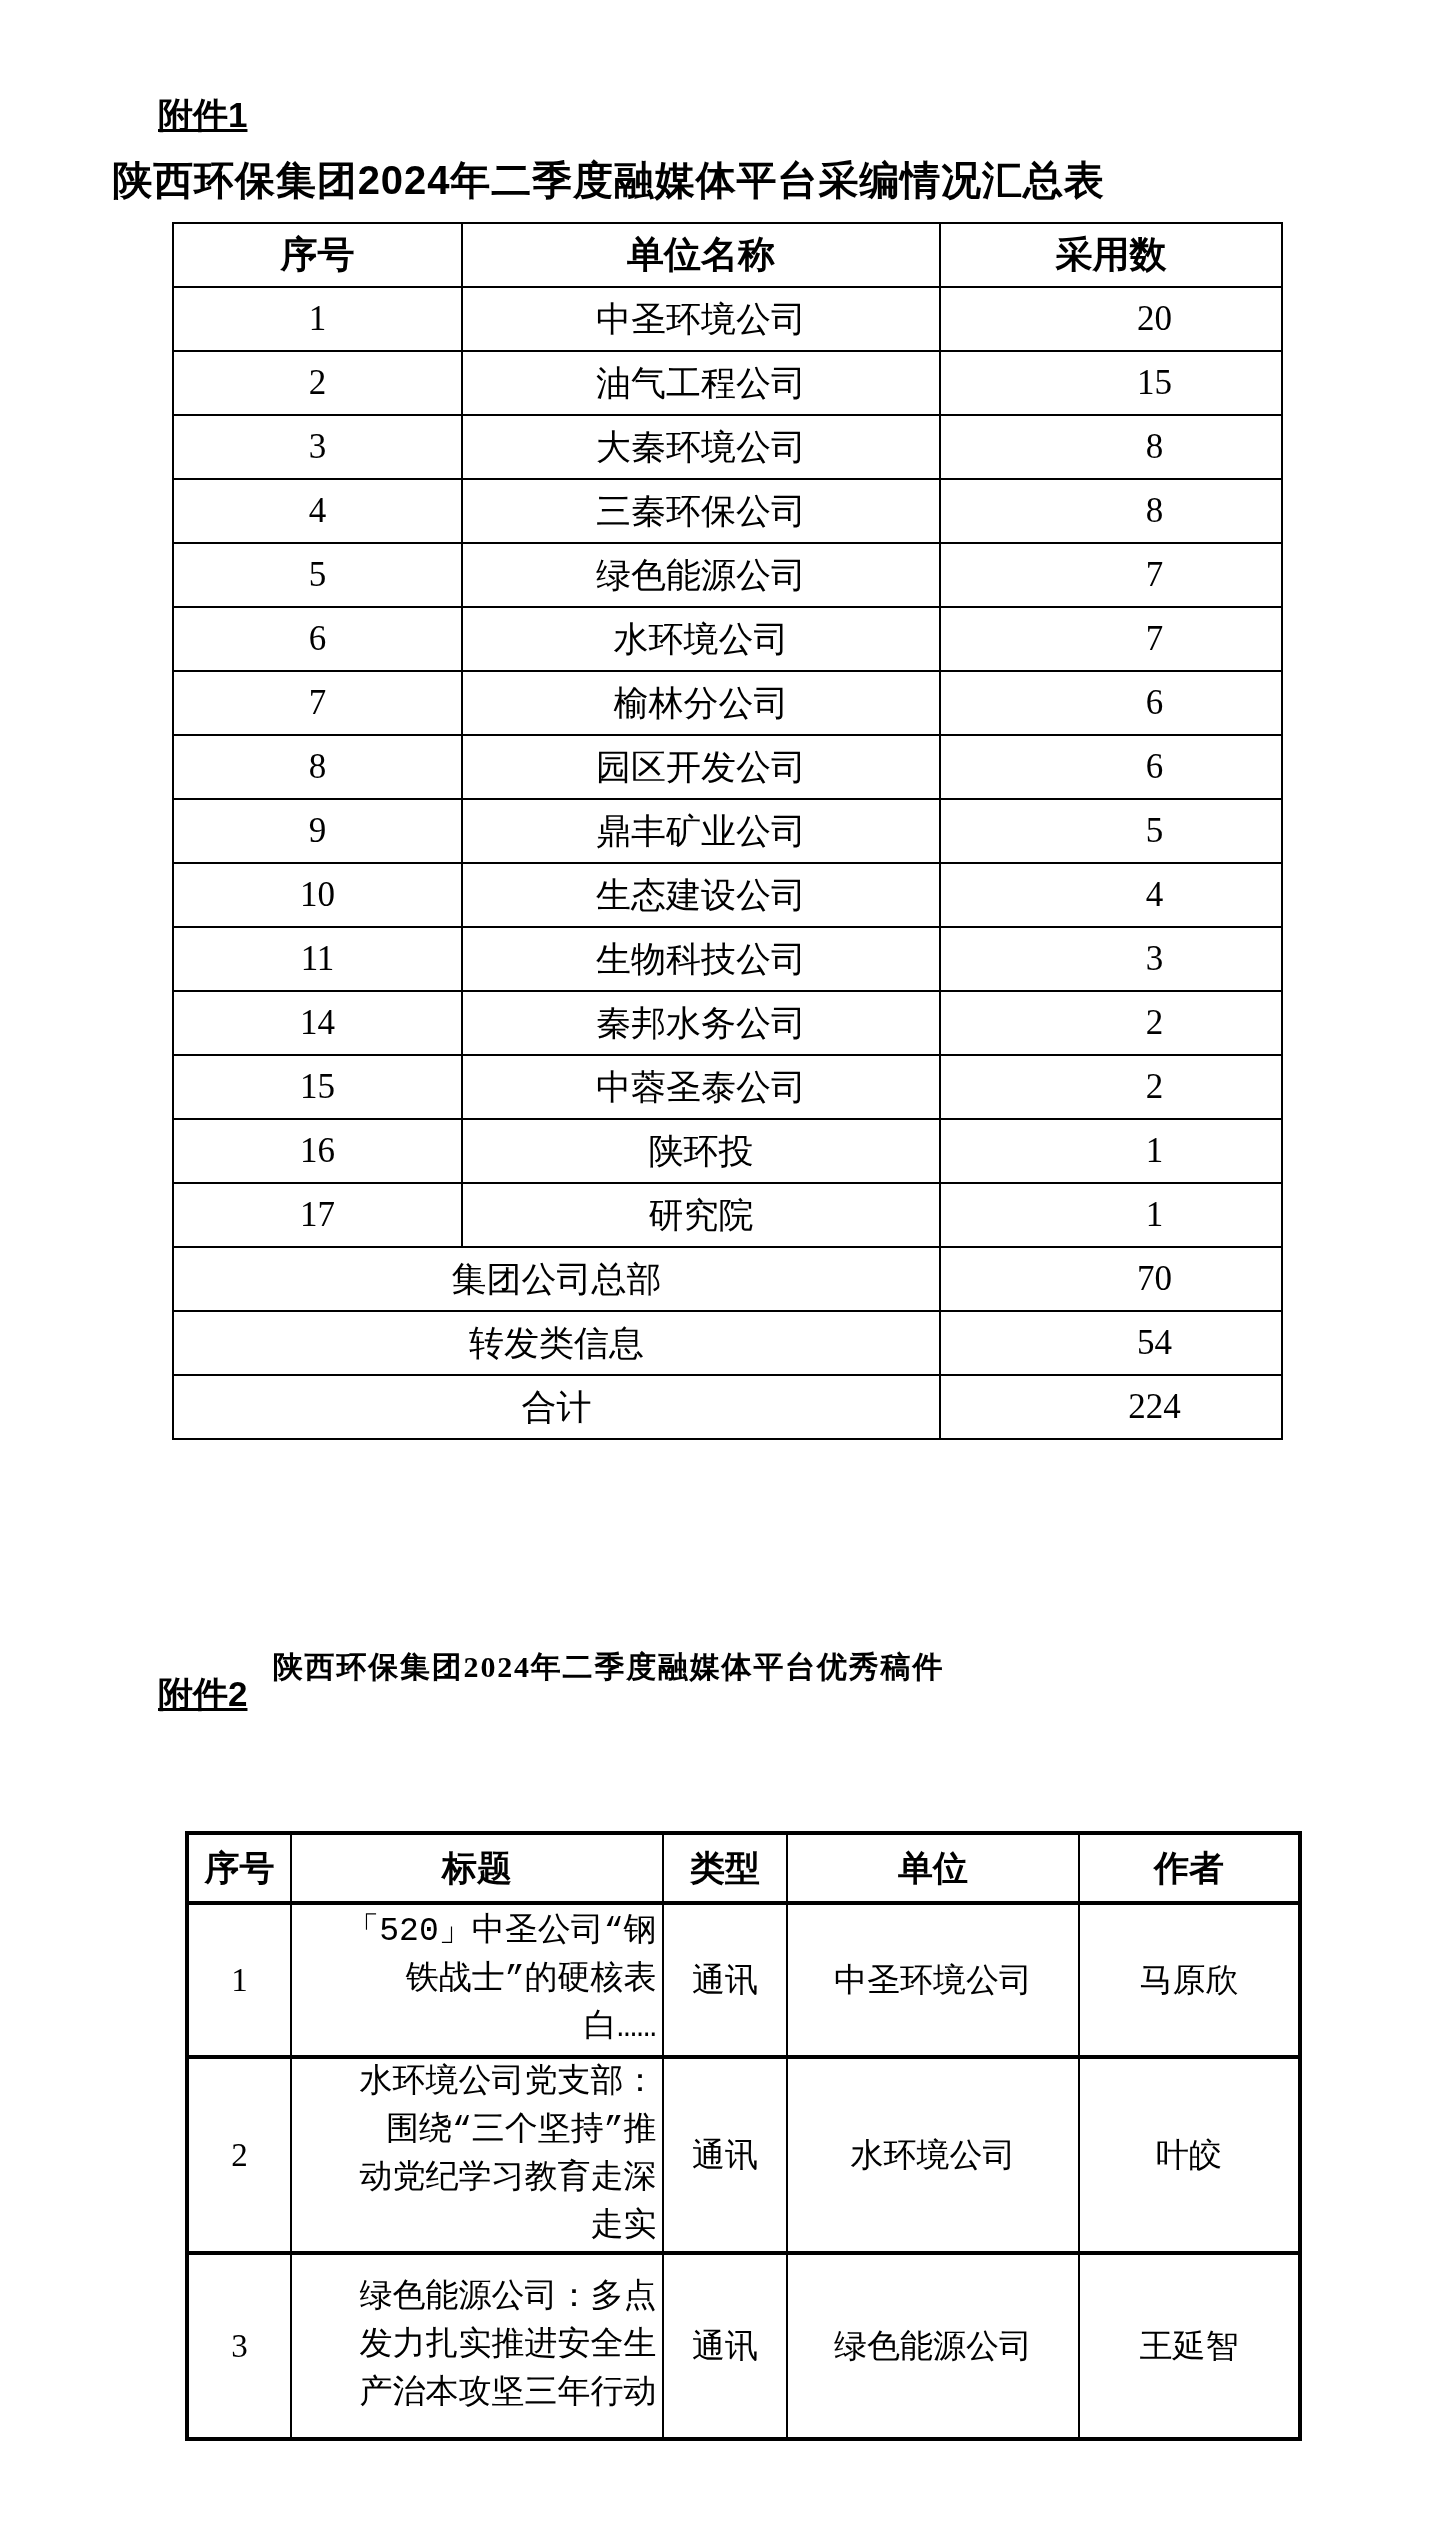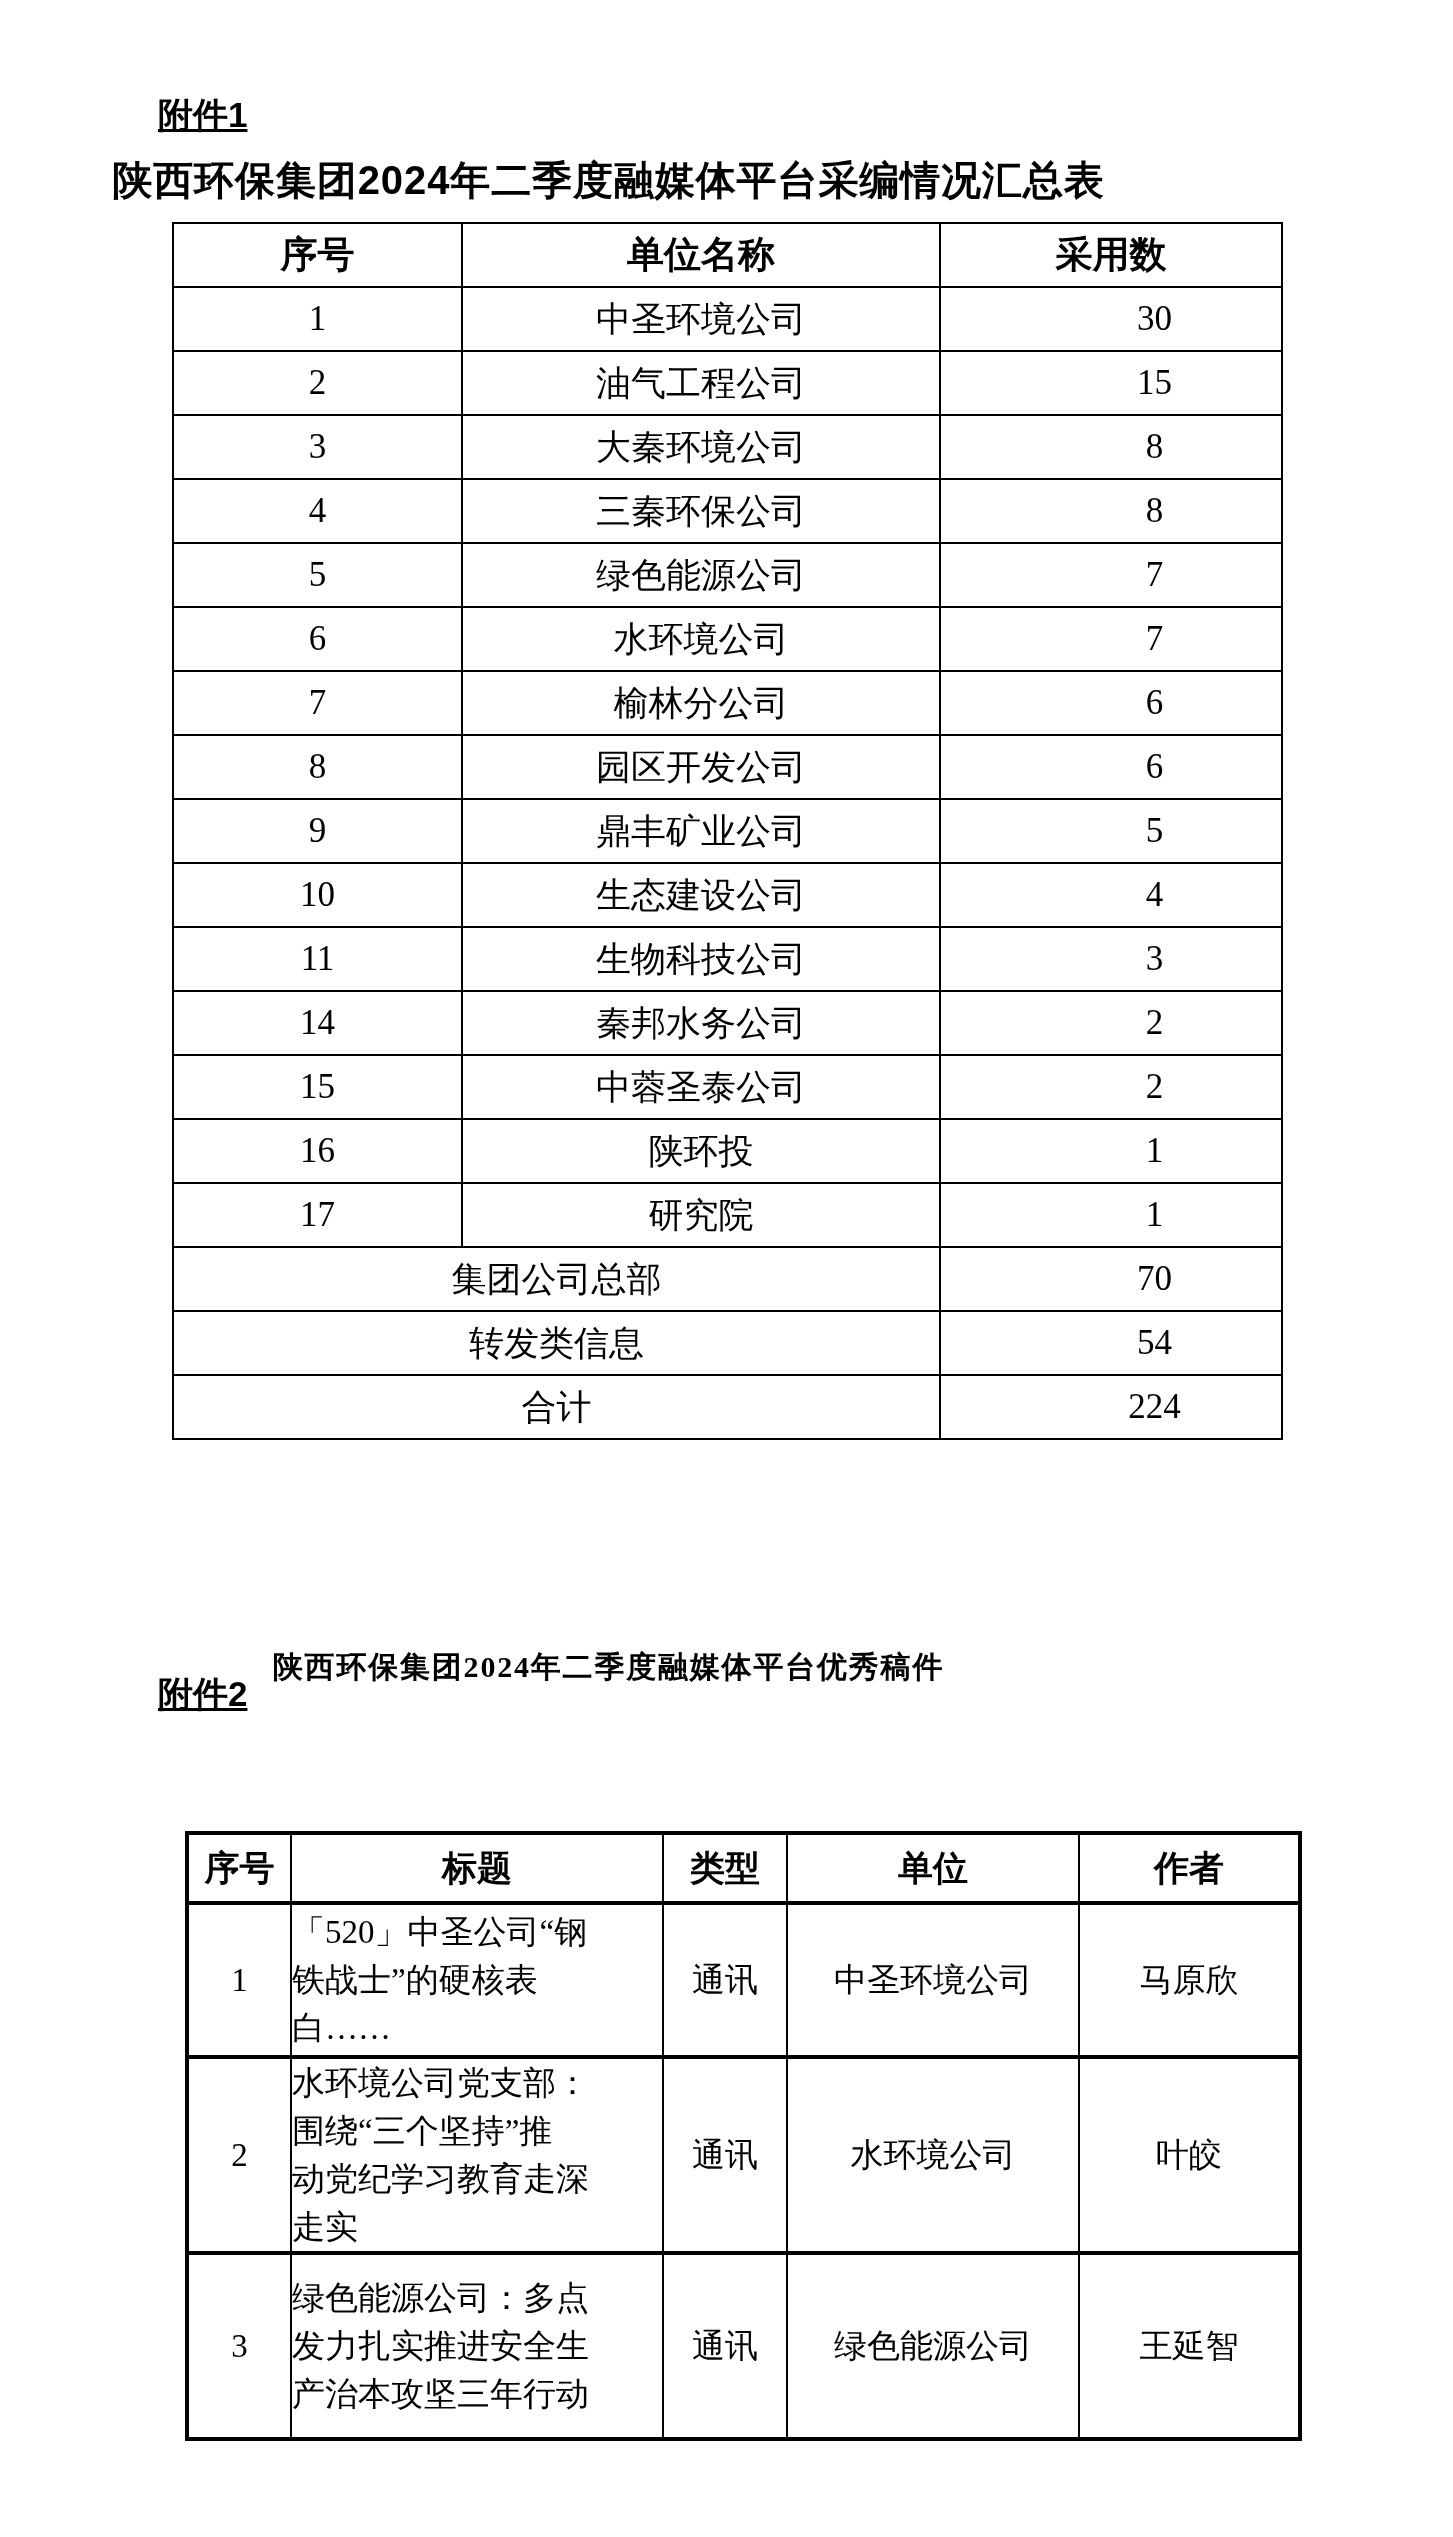--- a/index.html
+++ b/index.html
@@ -56,22 +56,23 @@
   }
   #table2 th{
     height:66px;
     font-family:"Liberation Sans","DejaVu Sans",sans-serif;
     font-weight:700;font-size:35px;
   }
   #table2 td{font-size:33px;line-height:48px;}
   #table2 tr.r1 td{height:150px;}
   #table2 tr.r2 td,#table2 tr.r3 td{height:182px;}
   #table2 td.title-cell{
-    text-align:left;padding-right:5.5px;
+    text-align:right;padding-left:13px;padding-right:5.5px;
     white-space:pre-line;
+    font-family:Liberation Mono, monospace;
   }
 </style>
 </head>
 <body>
 
 <div id="att1-label" class="att-label">附件1</div>
 
 <div id="title1" class="doc-title">陕西环保集团2024年二季度融媒体平台采编情况汇总表</div>
 
 <table id="table1">
@@ -84,21 +85,21 @@
     <tr>
       <th>序号</th>
       <th>单位名称</th>
       <th>采用数</th>
     </tr>
   </thead>
   <tbody>
       <tr>
         <td>1</td>
         <td>中圣环境公司</td>
-        <td class="num">30</td>
+        <td class="num">20</td>
       </tr>
       <tr>
         <td>2</td>
         <td>油气工程公司</td>
         <td class="num">15</td>
       </tr>
       <tr>
         <td>3</td>
         <td>大秦环境公司</td>
         <td class="num">8</td>

